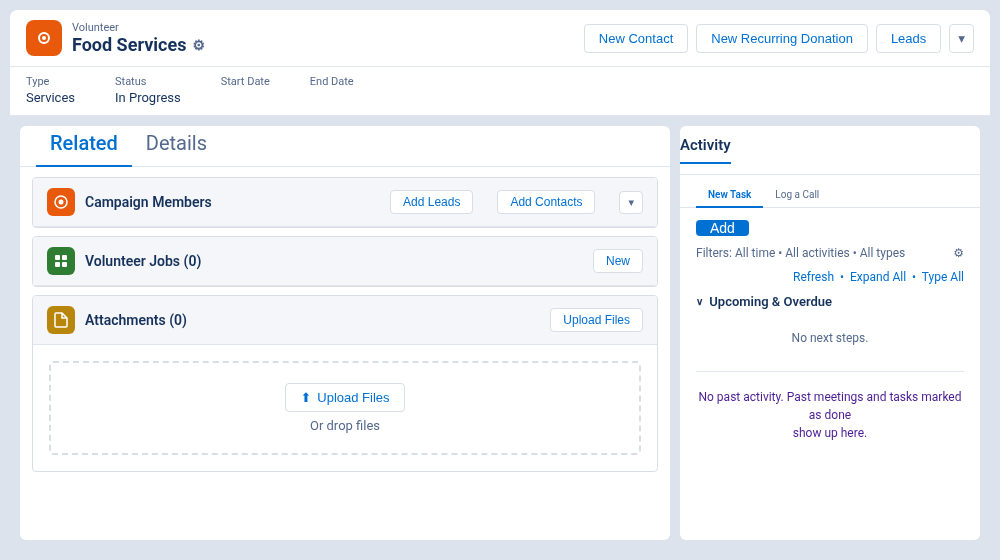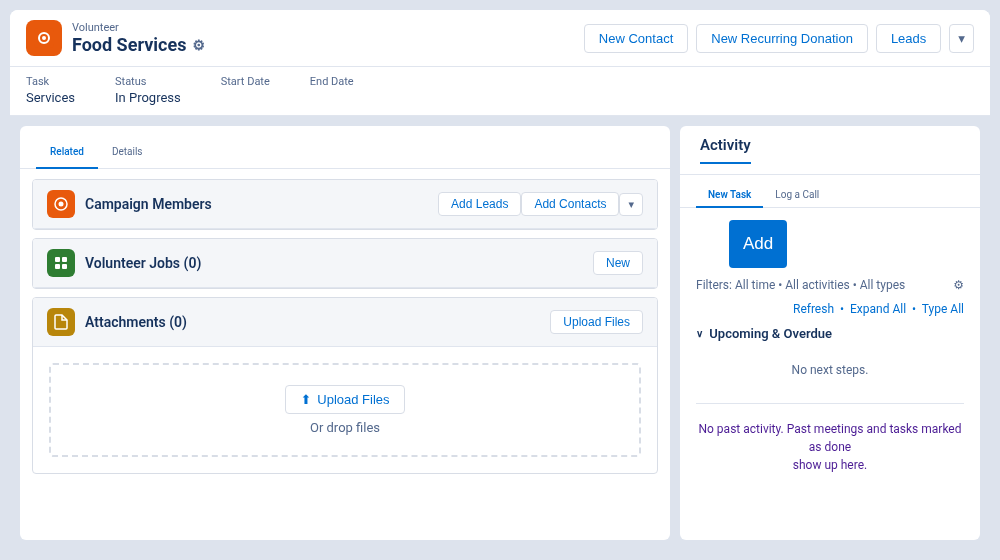--- a/index.html
+++ b/index.html
@@ -128,22 +128,22 @@
       display: flex;
       flex-direction: column;
       overflow: hidden;
     }
     .tabs {
       display: flex;
       border-bottom: 1px solid #e0e5ee;
       padding: 0 16px;
     }
     .tab {
-      padding: 20px 14px 10px;
-      font-size: 10px;
+      padding: 5px 14px 10px;
+      font-size: 20px;
       cursor: pointer;
       color: #54698d;
       border-bottom: 2px solid transparent;
       margin-bottom: -1px;
     }
     .tab.active {
       color: #0070d2;
       border-bottom: 2px solid #0070d2;
       font-weight: 500;
     }
@@ -186,21 +186,21 @@
     .icon-campaign { background: #e8590c; color: #fff; }
     .icon-volunteer { background: #2e7d32; color: #fff; font-size: 14px; }
     .icon-attachment { background: #b8860b; color: #fff; font-size: 14px; }
     .section-name {
       font-weight: 600;
       font-size: 14px;
     }
     .section-actions {
       display: flex;
       align-items: center;
-      gap: 0;
+      gap: 24px;
       padding-left: 24px;
     }
     .btn-sm {
       padding: 4px 12px;
       border-radius: 4px;
       font-size: 12px;
       cursor: pointer;
       border: 1px solid #d8dde6;
       background: #fff;
       color: #0070d2;
@@ -251,21 +251,21 @@
     
     .right-panel {
       width: 300px;
       background: #fff;
       border-radius: 6px;
       display: flex;
       flex-direction: column;
       overflow: hidden;
     }
     .activity-header {
-      padding: 10px 20px;
+      padding: 10px 0;
       border-bottom: 1px solid #e0e5ee;
       text-decoration: underline;
     }
     .activity-title {
       font-size: 15px;
       font-weight: 600;
       color: #16325c;
       border-bottom: 2px solid #0070d2;
       display: inline-block;
       padding-bottom: 8px;
@@ -305,28 +305,27 @@
     .create-new-input {
       flex: 1;
       padding: 6px 10px;
       border: 1px solid #d8dde6;
       border-radius: 4px;
       font-size: 13px;
       color: #54698d;
       background: #fff;
     }
     .btn-add {
-      padding: 14px 14px;
+      padding: 0 14px;
       background: #0070d2;
       color: #fff;
       border: none;
       border-radius: 4px;
-      font-size: 17px;
-      cursor: pointer;
-      margin-left: 33px;
+      font-size: 14px;
+      cursor: pointer;
     }
     .filters-row {
       display: flex;
       align-items: center;
       justify-content: space-between;
       font-size: 12px;
       color: #54698d;
     }
     .filter-text { }
     .gear-icon { cursor: pointer; color: #54698d; }
@@ -397,21 +396,21 @@
       <div class="header-actions">
         <button class="btn">New Contact</button>
         <button class="btn">New Recurring Donation</button>
         <button class="btn">Leads</button>
         <button class="btn-dropdown">▾</button>
       </div>
     </div>
 
     <div class="meta-bar">
       <div class="meta-item">
-        <span class="meta-label">Task</span>
+        <span class="meta-label">Type</span>
         <span class="meta-value">Services</span>
       </div>
       <div class="meta-item">
         <span class="meta-label">Status</span>
         <span class="meta-value">In Progress</span>
       </div>
       <div class="meta-item">
         <span class="meta-label">Start Date</span>
         <span class="meta-value">&nbsp;</span>
       </div>

